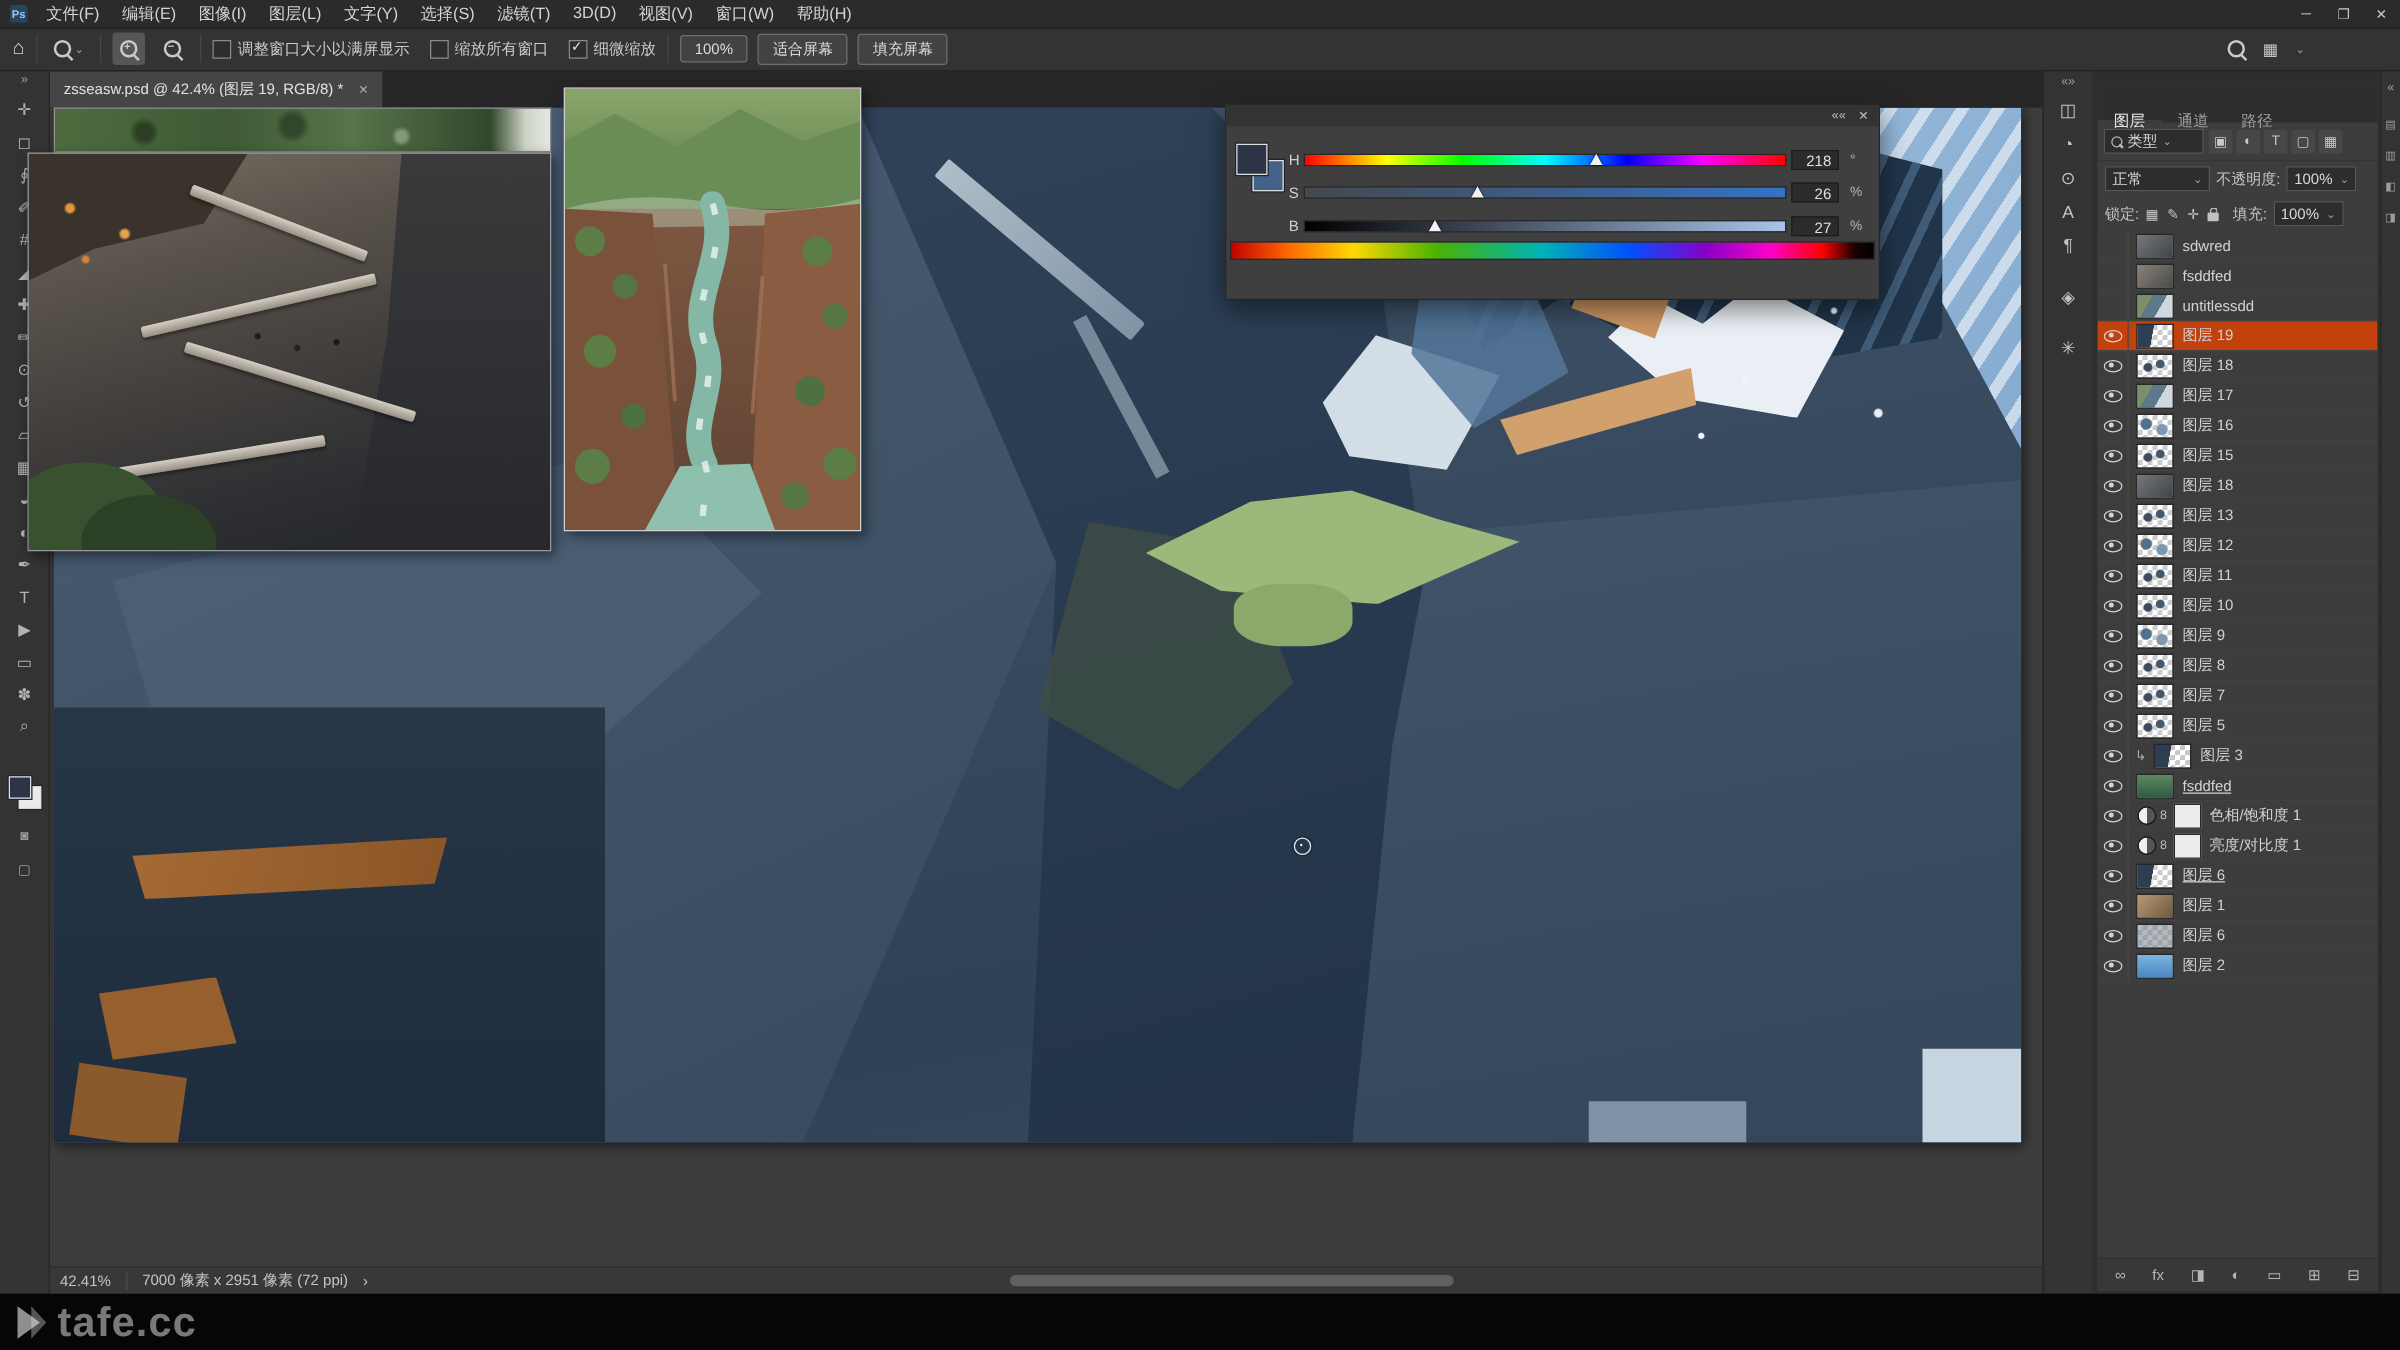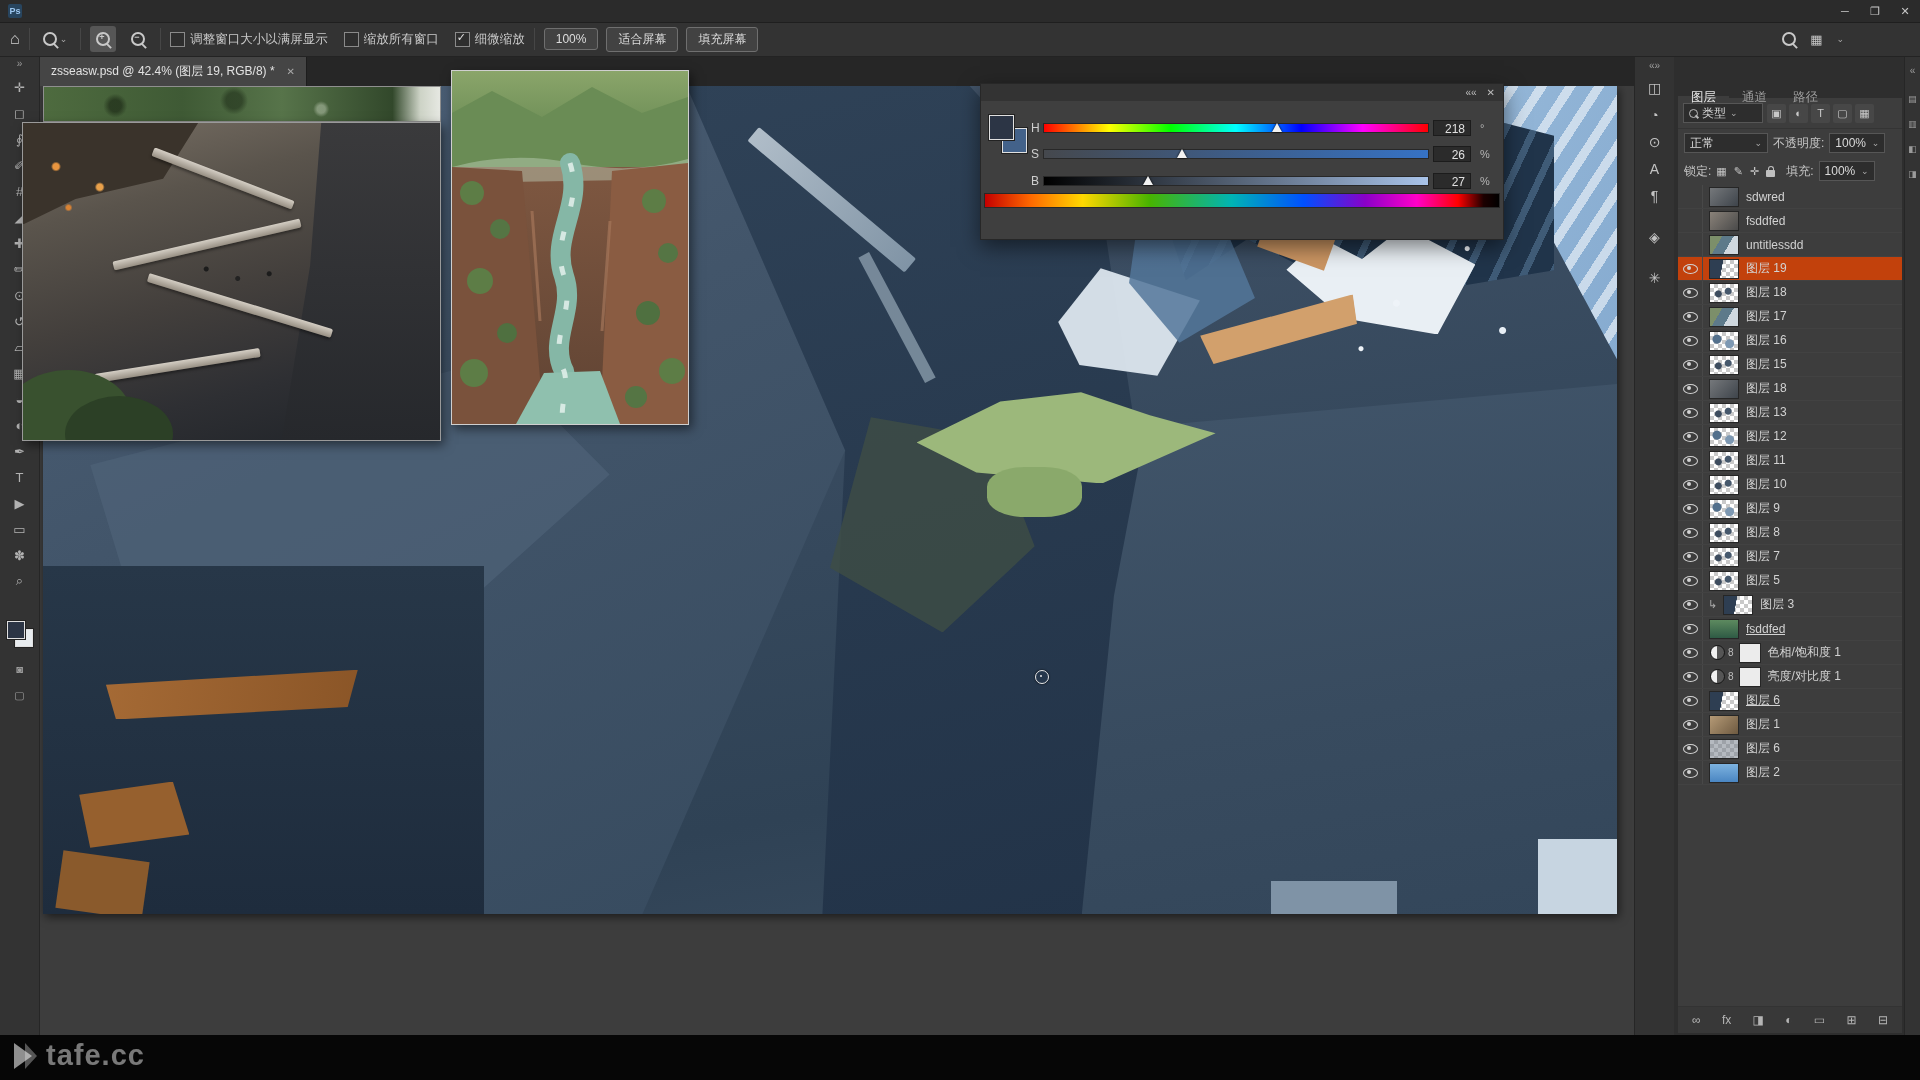--- a/index.html
+++ b/index.html
@@ -240,29 +240,42 @@
       display:flex;flex-direction:column;align-items:center;padding-top:5px;gap:15px;box-sizing:border-box;}
   .edgeicon{font-size:9px;color:#9b9b9b;}
 
   
   .letterbox{position:absolute;left:0;top:1035px;width:100%;height:45px;background:#060606;z-index:50;}
   .watermark{position:absolute;left:14px;top:4px;display:flex;align-items:center;gap:9px;}
   .wm-logo{display:flex;align-items:center;}
   .wm-t{width:0;height:0;border-top:13px solid transparent;border-bottom:13px solid transparent;}
   .wm-t1{border-left:18px solid rgba(235,235,235,.6);}
   .wm-t2{border-left:12px solid rgba(235,235,235,.35);margin-left:-7px;}
-  .wm-text{font-size:29px;font-weight:bold;color:rgba(235,235,235,.5);letter-spacing:1px;}
+  .wm-text{font-size:33px;font-weight:bold;color:rgba(235,235,235,.5);letter-spacing:1px;}
 </style>
 </head>
 <body>
 
 <div class="app">
 
   <header class="menubar">
     <div class="appicon">Ps</div>
+    <nav id="menus" style="display:flex;">
+        <span class="menu-item">文件(F)</span>
+        <span class="menu-item">编辑(E)</span>
+        <span class="menu-item">图像(I)</span>
+        <span class="menu-item">图层(L)</span>
+        <span class="menu-item">文字(Y)</span>
+        <span class="menu-item">选择(S)</span>
+        <span class="menu-item">滤镜(T)</span>
+        <span class="menu-item">3D(D)</span>
+        <span class="menu-item">视图(V)</span>
+        <span class="menu-item">窗口(W)</span>
+        <span class="menu-item">帮助(H)</span>
+      </nav>
     <div class="win-controls">
       <div class="wc">─</div>
       <div class="wc">❐</div>
       <div class="wc close">✕</div>
     </div>
   </header>
 
   <div class="optionsbar">
     <span class="home">⌂</span>
     <div class="ob-sep"></div>
@@ -370,20 +383,27 @@
       <div class="p-green2"></div>
       <div class="p-beam"></div>
       <div class="p-beam2"></div>
       <div class="p-darkbl"></div>
       <div class="p-or1"></div>
       <div class="p-or2"></div>
       <div class="p-or3"></div>
       <div class="p-lightbr"></div>
       <div class="p-lightbr2"></div>
       <div class="p-cursor"></div>
+    </div>
+    <div class="statusbar">
+      <span>42.41%</span>
+      <div class="sb-sep"></div>
+      <span>7000 像素 x 2951 像素 (72 ppi)</span>
+      <span>›</span>
+      <div class="hthumb"></div>
     </div>
   </main>
 
   <div class="refstrip"></div>
 
   <div class="ref1">
     <div class="r1-cliff"></div>
     <div class="r1-temple"></div>
     <div class="r1-lights"></div>
     <div class="stair st1"></div>

